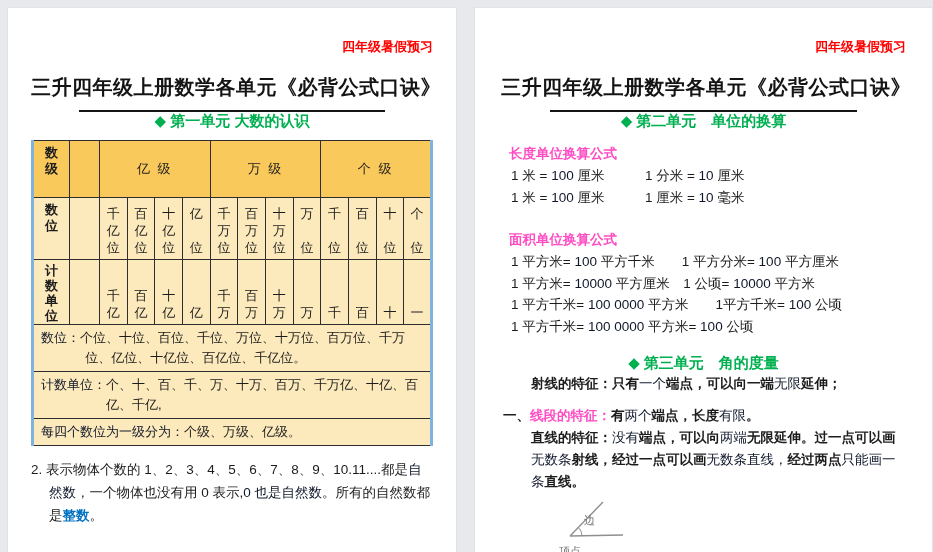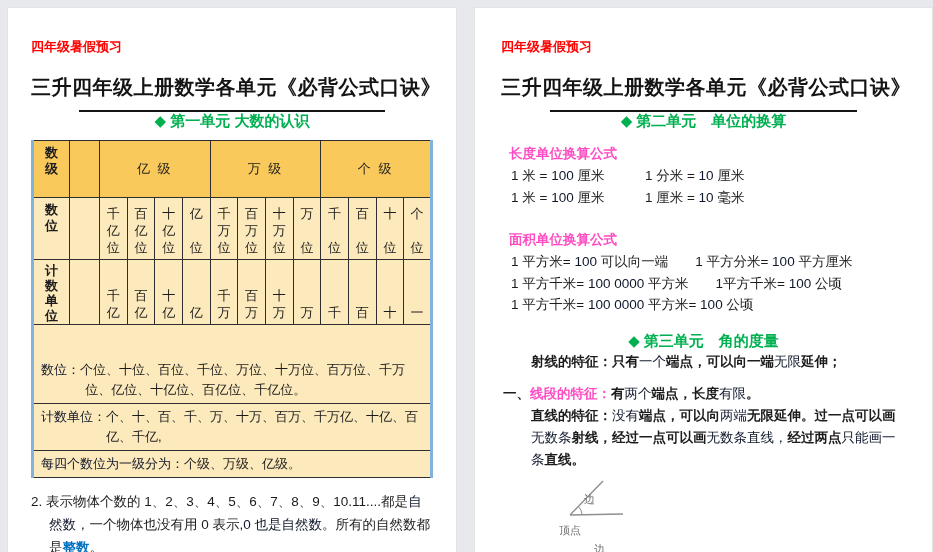--- a/index.html
+++ b/index.html
@@ -3,21 +3,21 @@
 <meta charset="utf-8">
 <style>
   * { margin:0; padding:0; box-sizing:border-box; }
   html,body { width:933px; height:552px; overflow:hidden; background:#e8e9ec;
     font-family:"Liberation Sans","DejaVu Sans",sans-serif; }
   .page { position:absolute; top:7px; height:553px; background:#ffffff;
     border:1px solid #e2e3e6; padding:0 23px; overflow:hidden; }
   #page-left  { left:7px;  width:450px; }
   #page-right { left:474px; width:459px; padding:0 26px; }
 
-  .doc-tag { margin-top:30px; text-align:left; color:#fe0000; font-weight:bold;
+  .doc-tag { margin-top:30px; text-align:right; color:#fe0000; font-weight:bold;
     font-size:13px; }
   .doc-title { margin-top:18px; text-align:center; color:#141414; font-weight:bold;
     font-size:20px; letter-spacing:0.5px;
     font-family:"Liberation Serif","DejaVu Serif",serif; white-space:nowrap; }
   .title-rule { width:76%; margin:9px auto 0; border-bottom:2px solid #141414; }
   .section-heading { text-align:center; color:#00b050;
     font-weight:bold; font-size:15px; }
 
   
   .c-k { color:#1c1c1c; }
@@ -39,21 +39,21 @@
   td.blb { border-left:3px solid #7fb2dc; }
   tr.r-head td { background:#f9c95b; }
   tr.r-body td { background:#fce9bc; }
   td.lblc { font-weight:bold; white-space:pre-line; vertical-align:top;
     padding-top:4px; line-height:1.22; }
   td.group { font-size:15px; letter-spacing:2px; }
   td.vtx { white-space:pre-line; vertical-align:bottom; line-height:1.3;
     padding:3px 0 2px; }
   tr.r-note td { background:#fce9bc; text-align:left; font-size:13px;
     line-height:1.55; padding:3px 7px; }
-  .hang4 { padding-left:3.4em; text-indent:-3.4em; display:block;margin-top:32px; }
+  .hang4 { padding-left:3.4em; text-indent:-3.4em; display:block; }
   .hang5 { padding-left:5em;  text-indent:-5em;  display:block; }
 
   
   .conv-title { margin:14px 0 2px 8px; color:#ff4dc4; font-weight:bold;
     font-size:13.5px; }
   .conv-line { margin-left:10px; font-size:13.5px; line-height:1.62;
     color:#1c1c1c; }
   .u3-line { margin-left:2px; font-size:13.5px; font-weight:bold;
     line-height:1.62; color:#1c1c1c; }
   .u3-first { margin-top:10px; }
@@ -186,21 +186,22 @@
   <div class="doc-tag">四年级暑假预习</div>
   <div class="doc-title">三升四年级上册数学各单元《必背公式口诀》</div>
   <div class="title-rule"></div>
   <div class="section-heading">◆ 第二单元　单位的换算</div>
 
   <div class="conv-title">长度单位换算公式</div>
   <div class="conv-line"><span class="c-k">1 米 = </span><span class="c-r">100</span><span class="c-k"> 厘米</span><span class="c-k">　　　</span><span class="c-k">1 分米 = </span><span class="c-r">10</span><span class="c-k"> 厘米</span></div>
   <div class="conv-line"><span class="c-k">1 米 = </span><span class="c-r">100</span><span class="c-k"> 厘米</span><span class="c-k">　　　</span><span class="c-k">1 厘米 = </span><span class="c-r">10</span><span class="c-k"> 毫米</span></div>
 
   <div class="conv-title" style="margin-top:22px">面积单位换算公式</div>
-  <div class="conv-line"><span class="c-k">1 平方米= </span><span class="c-r">100</span><span class="c-k"> 可以向一端</span><span class="c-k">　　</span><span class="c-k">1 平方分米= </span><span class="c-r">100</span><span class="c-k"> 平方厘米</span></div>
+  <div class="conv-line"><span class="c-k">1 平方米= </span><span class="c-r">100</span><span class="c-k"> 平方千米</span><span class="c-k">　　</span><span class="c-k">1 平方分米= </span><span class="c-r">100</span><span class="c-k"> 平方厘米</span></div>
+  <div class="conv-line"><span class="c-k">1 平方米= </span><span class="c-r">10000</span><span class="c-k"> 平方厘米</span><span class="c-k">　</span><span class="c-k">1 公顷= </span><span class="c-r">10000</span><span class="c-k"> 平方米</span></div>
   <div class="conv-line"><span class="c-k">1 平方千米= </span><span class="c-r">100 0000</span><span class="c-k"> 平方米</span><span class="c-k">　　</span><span class="c-k">1平方千米= </span><span class="c-r">100</span><span class="c-k"> 公顷</span></div>
   <div class="conv-line"><span class="c-k">1 平方千米= </span><span class="c-r">100 0000</span><span class="c-k"> 平方米= </span><span class="c-r">100</span><span class="c-k"> 公顷</span></div>
 
   <div class="section-heading" style="margin-top:16px">◆ 第三单元　角的度量</div>
 
   <div class="u3-line u3-indent"><span class="c-k">射线的特征：只有</span><span class="c-r">一个</span><span class="c-k">端点，可以向一端</span><span class="c-r">无限</span><span class="c-k">延伸；</span></div>
   <div class="u3-line u3-first"><span class="c-k">一、</span><span class="c-p">线段的特征：</span><span class="c-k">有</span><span class="c-r">两个</span><span class="c-k">端点，长度</span><span class="c-r">有限</span><span class="c-k">。</span></div>
   <div class="u3-line u3-indent"><span class="c-k">直线的特征：</span><span class="c-r">没有</span><span class="c-k">端点，可以向</span><span class="c-r">两端</span><span class="c-k">无限延伸。过一点可以画</span><span class="c-r">无数条</span><span class="c-k">射线，经过一点可以画</span><span class="c-r">无数条直线，</span><span class="c-k">经过两点</span><span class="c-r">只能画一条</span><span class="c-k">直线。</span></div>
 
 

